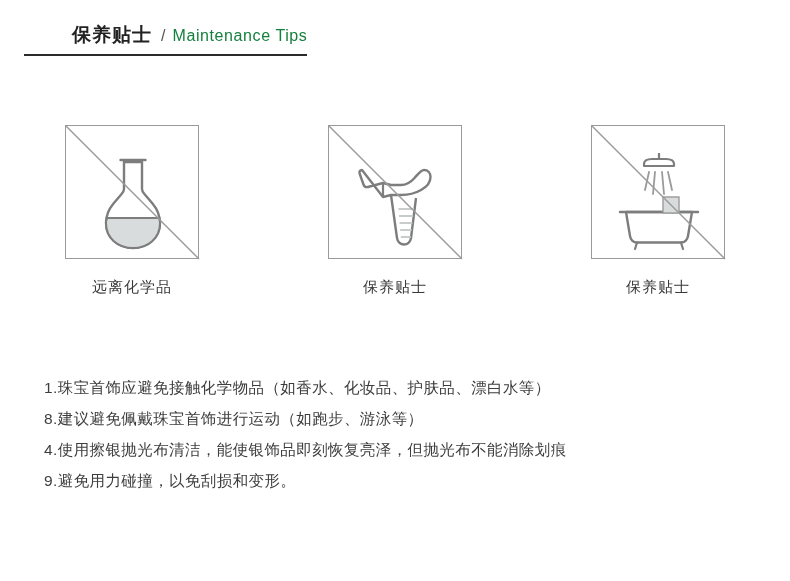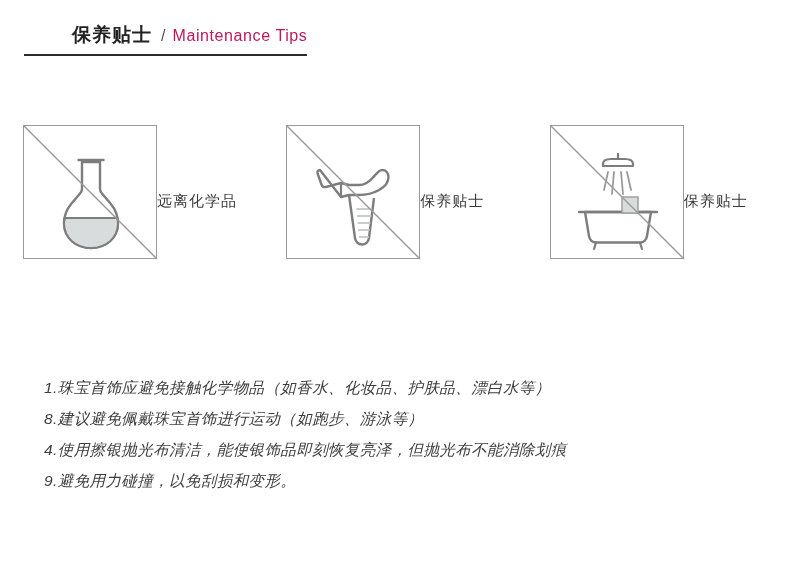--- a/index.html
+++ b/index.html
@@ -37,39 +37,38 @@
     color: #222222;
     margin-left: 48px;
   }
   .header .title-sep {
     font-size: 16px;
     color: #555555;
     margin: 0 7px 0 9px;
   }
   .header .title-en {
     font-size: 16px;
-    color: #be185d;
+    color: #15803d;
     letter-spacing: 0.6px;
   }
 
   
   .icons-row {
     position: absolute;
     left: 0;
     top: 125px;
     width: 790px;
     display: flex;
     justify-content: center;
   }
   .icon-block {
     width: 263px;
     display: flex;
-    flex-direction: row;
+    flex-direction: column;
     align-items: center;
-    margin-left: 23px;
   }
   .icon-box {
     width: 134px;
     height: 134px;
     border: 1px solid #9a9a9a;
     box-sizing: border-box;
     position: relative;
     background: #ffffff;
   }
   .icon-box svg {
@@ -83,21 +82,20 @@
     color: #3a3a3a;
     letter-spacing: 1px;
   }
 
   
   .notes {
     position: absolute;
     left: 44px;
     top: 372px;
     width: 710px;
-    font-style: italic;
   }
   .note-line {
     font-size: 15.5px;
     line-height: 31px;
     color: #3d3d3d;
     letter-spacing: 0.4px;
     white-space: nowrap;
   }
 </style>
 </head>

